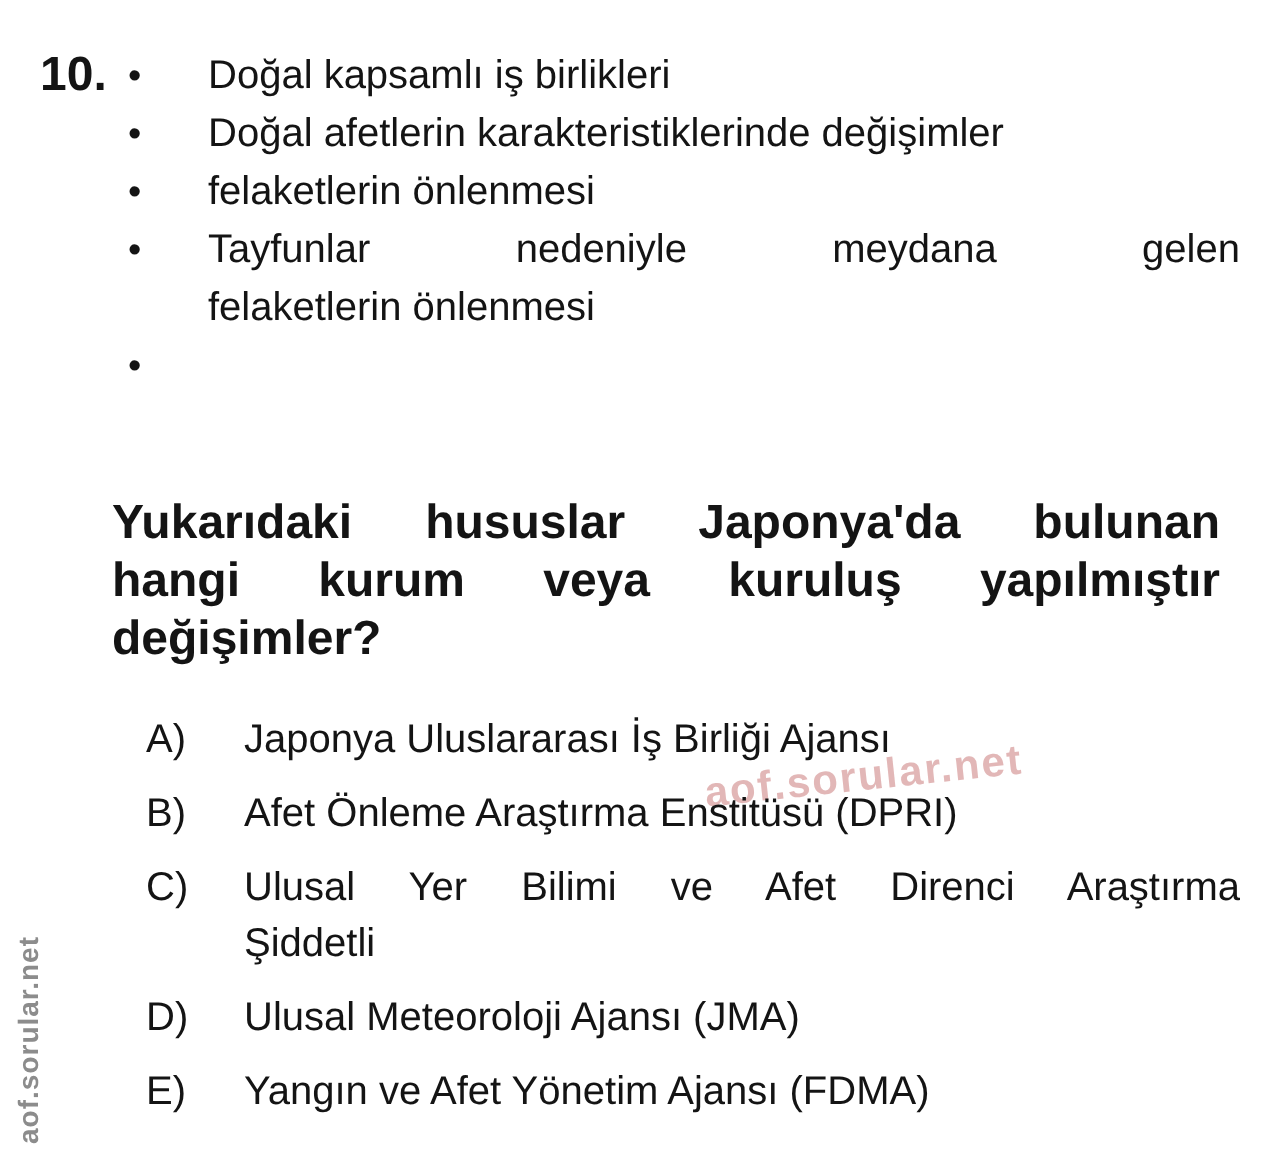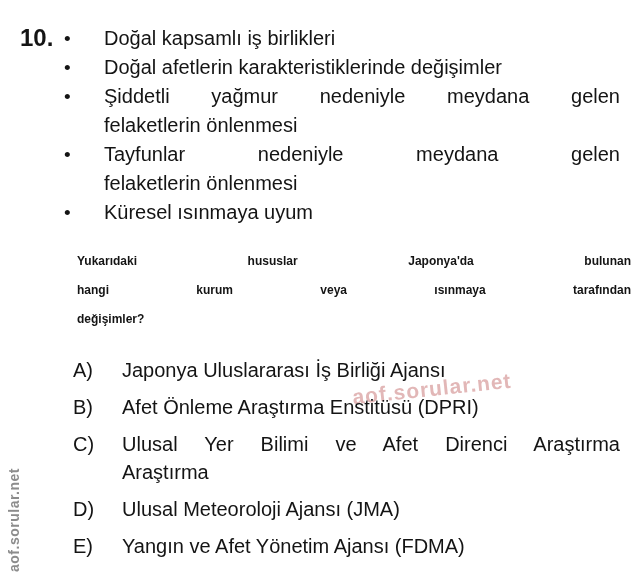--- a/index.html
+++ b/index.html
@@ -11,22 +11,22 @@
   }
   .qnum {
     position:absolute; left:20px; top:23px;
     font-size:24px; line-height:29px; font-weight:700; z-index:2;
   }
   .bullets { position:absolute; left:0; top:24px; width:620px; z-index:1; }
   .bullet-item { display:flex; align-items:flex-start; }
   .dot { margin-left:64px; width:40px; flex:none; font-size:19px; line-height:29px; }
   .btext { width:516px; flex:none; font-size:20px; line-height:29px; }
   .stem {
-    position:absolute; left:77px; top:247px; width:554px; z-index:1;
-    font-size:12px; line-height:29px; font-weight:700;
+    position:absolute; left:56px; top:247px; width:554px; z-index:1;
+    font-size:24px; line-height:29px; font-weight:700;
   }
   .options { position:absolute; left:0; top:356px; width:620px; z-index:1; }
   .option { display:flex; align-items:flex-start; margin-bottom:9px; font-size:20px; line-height:28px; }
   .letter { margin-left:73px; width:49px; flex:none; }
   .otext { width:498px; flex:none; }
   .jl { text-align:justify; text-align-last:justify; }
   .wm-left {
     position:absolute; left:-39px; top:513px; width:106px; height:14px;
     font-size:14px; line-height:14px; font-weight:700; letter-spacing:0.5px;
     color:var(--wm-gray,#8c8c8c); transform:rotate(-90deg); z-index:2;
@@ -62,45 +62,41 @@
     <div class="bullet-item">
       <span class="dot">•</span>
       <div class="btext">
         <div>Doğal afetlerin karakteristiklerinde değişimler</div>
       </div>
     </div>
 
     <div class="bullet-item">
       <span class="dot">•</span>
       <div class="btext">
-        <div class="jl">Şiddetli yağmur nedeniyle meydana gelen</div>
         <div>felaketlerin önlenmesi</div>
       </div>
     </div>
 
     <div class="bullet-item">
       <span class="dot">•</span>
       <div class="btext">
         <div class="jl">Tayfunlar nedeniyle meydana gelen</div>
         <div>felaketlerin önlenmesi</div>
       </div>
     </div>
 
     <div class="bullet-item">
       <span class="dot">•</span>
-      <div class="btext">
-        <div>Küresel ısınmaya uyum</div>
-      </div>
     </div>
 
   </div>
 
   <div class="stem">
     <div class="jl">Yukarıdaki hususlar Japonya'da bulunan</div>
-    <div class="jl">hangi kurum veya ısınmaya tarafından</div>
+    <div class="jl">hangi kurum veya kuruluş yapılmıştır</div>
     <div>değişimler?</div>
   </div>
 
   <div class="options">
 
     <div class="option">
       <span class="letter">A)</span>
       <div class="otext">
         <div>Japonya Uluslararası İş Birliği Ajansı</div>
       </div>
@@ -110,21 +106,21 @@
       <span class="letter">B)</span>
       <div class="otext">
         <div>Afet Önleme Araştırma Enstitüsü (DPRI)</div>
       </div>
     </div>
 
     <div class="option">
       <span class="letter">C)</span>
       <div class="otext">
         <div class="jl">Ulusal Yer Bilimi ve Afet Direnci Araştırma</div>
-        <div>Araştırma</div>
+        <div>Şiddetli</div>
       </div>
     </div>
 
     <div class="option">
       <span class="letter">D)</span>
       <div class="otext">
         <div>Ulusal Meteoroloji Ajansı (JMA)</div>
       </div>
     </div>
 

